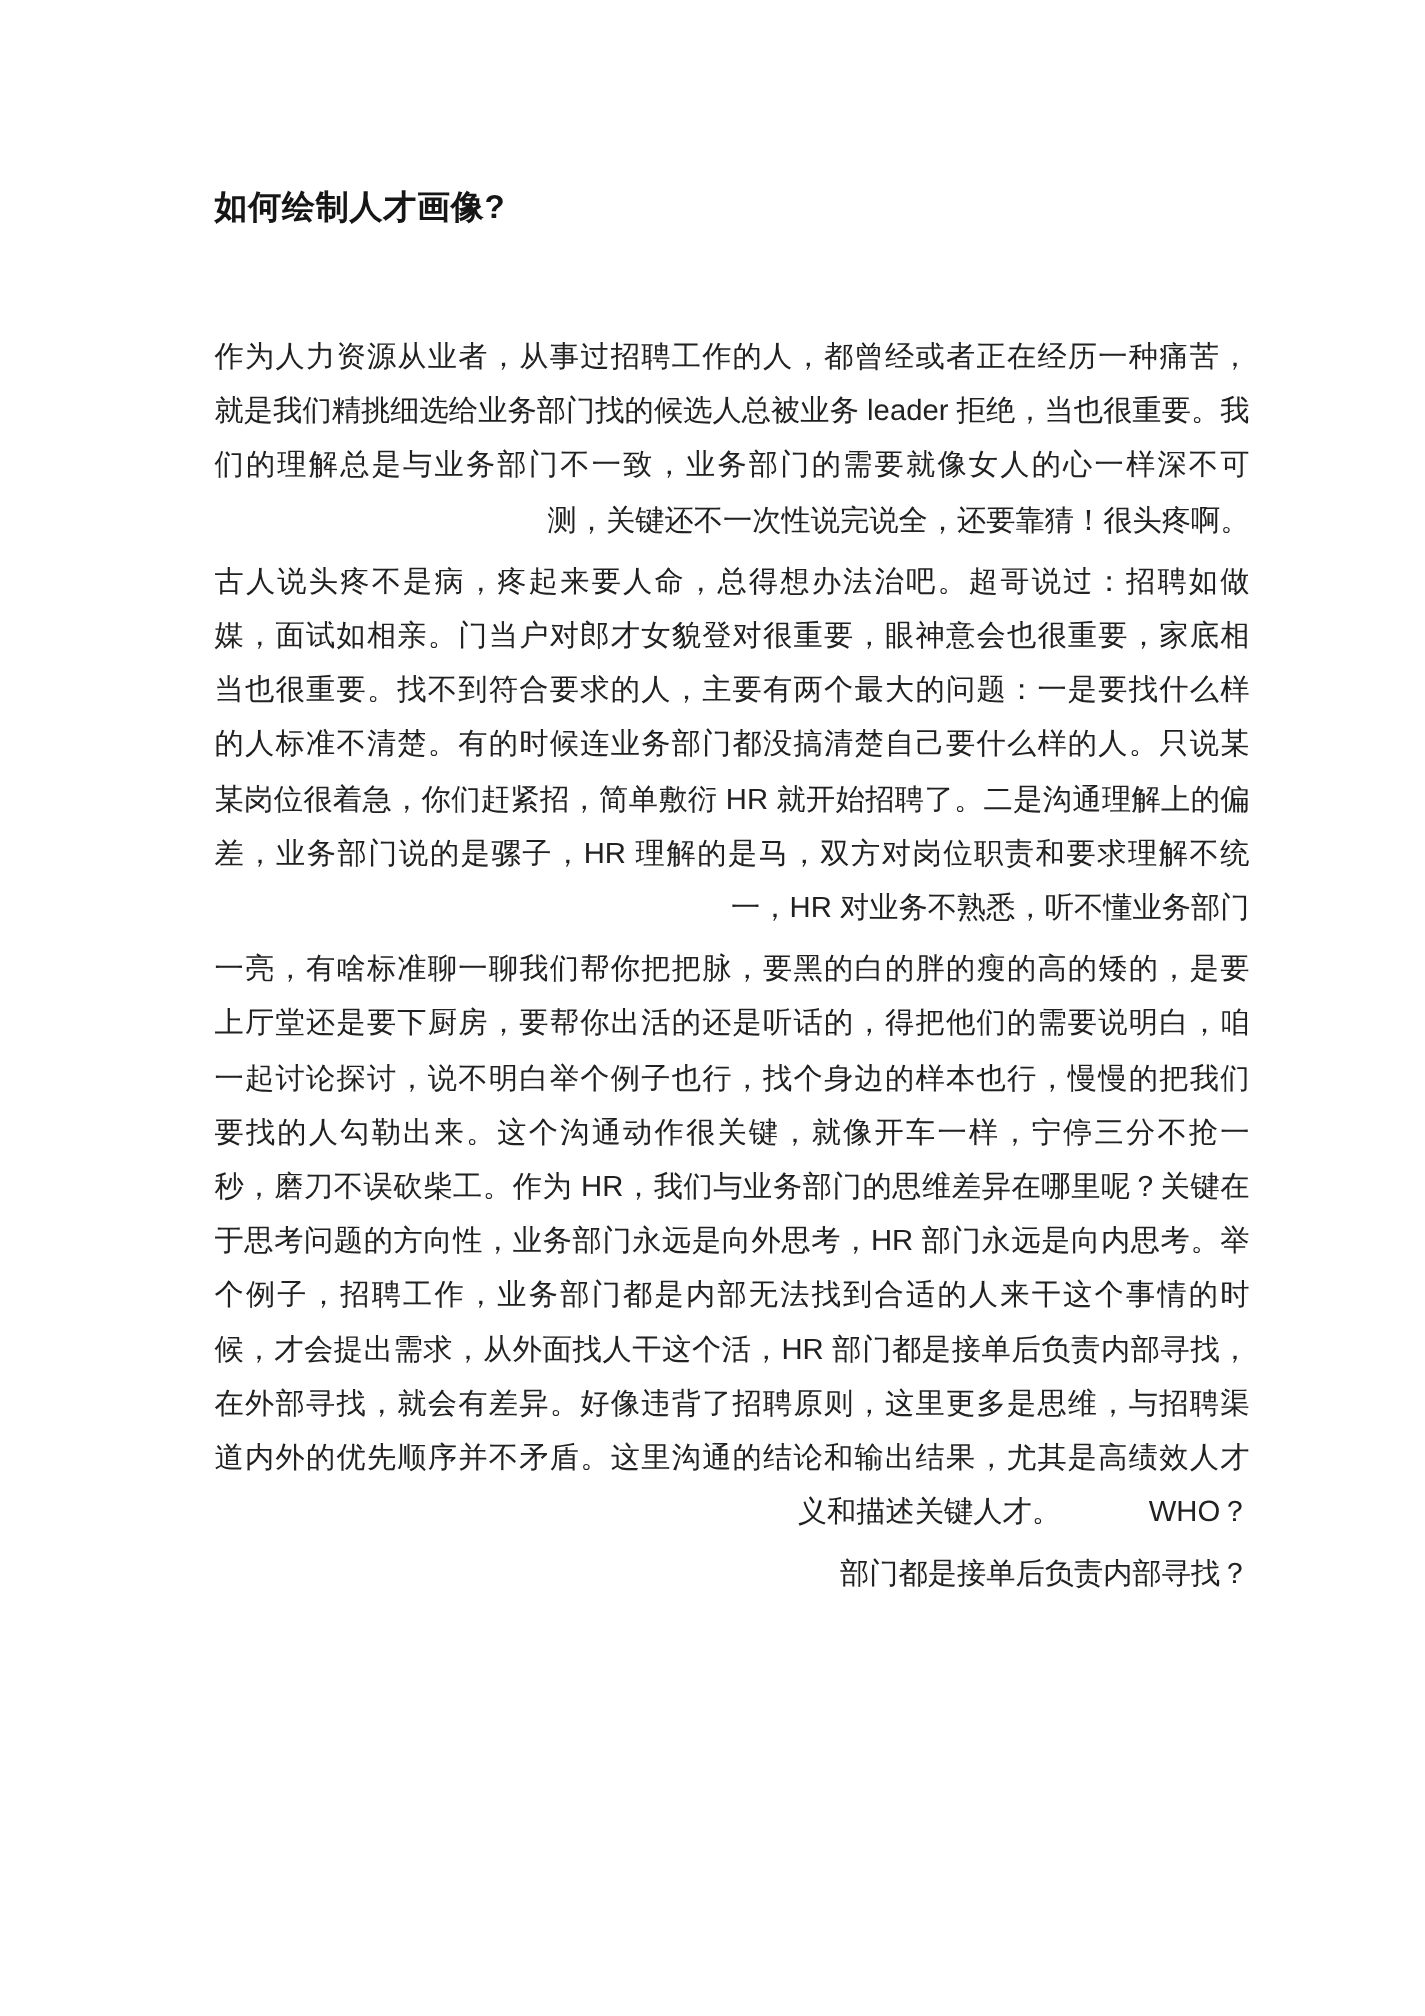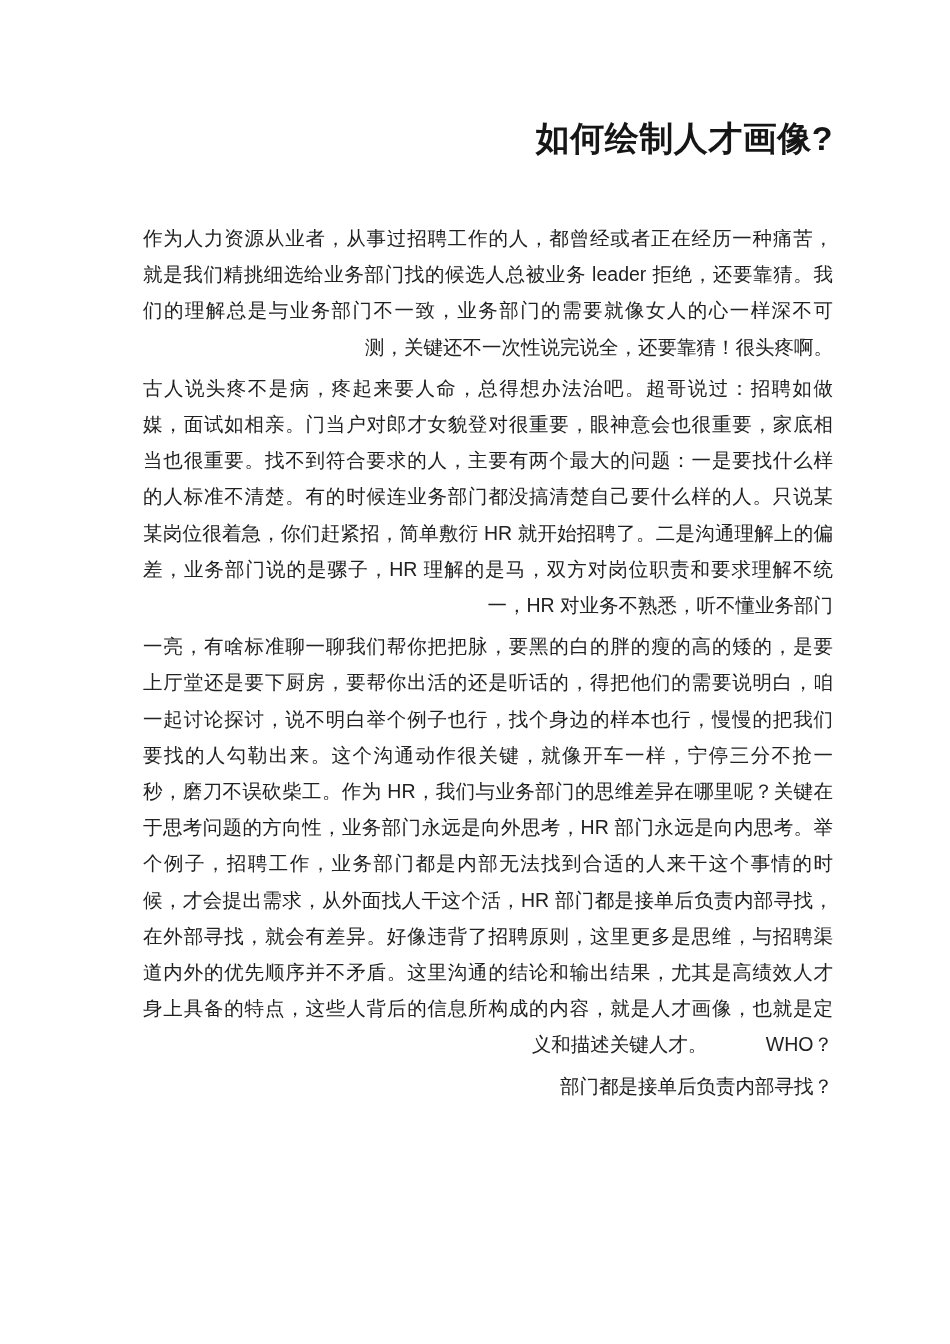--- a/index.html
+++ b/index.html
@@ -15,24 +15,24 @@
   .page {
     position: relative;
     width: 950px;
     height: 1344px;
     background: #ffffff;
   }
   .doc-title {
     margin: 115px 0 0 143px;
     padding: 0;
     width: 690px;
-    text-align: right;
+    text-align: left;
     font-family: "Liberation Sans", sans-serif;
     font-weight: 700;
-    font-size: 34px;
+    font-size: 22px;
     line-height: 46px;
     letter-spacing: 0.5px;
     color: #161616;
   }
   .doc-body {
     margin: 59px 0 0 143px;
     width: 690px;
     
     font-family: "Liberation Sans", serif;
     font-size: 19.5px;
@@ -56,21 +56,21 @@
   }
 </style>
 </head>
 <body style="background: rgb(255, 255, 255);">
 
 <div class="page">
   <h1 class="doc-title" style="color: rgb(22, 22, 22);">如何绘制人才画像?</h1>
   <div class="doc-body" style="color: rgb(33, 33, 33);">
       <div class="para">
         <div class="line justified">作为人力资源从业者，从事过招聘工作的人，都曾经或者正在经历一种痛苦，</div>
-        <div class="line justified">就是我们精挑细选给业务部门找的候选人总被业务 leader 拒绝，还要靠猜。我</div>
+        <div class="line justified">就是我们精挑细选给业务部门找的候选人总被业务 leader 拒绝，当也很重要。我</div>
         <div class="line justified">们的理解总是与业务部门不一致，业务部门的需要就像女人的心一样深不可</div>
         <div class="line">测，关键还不一次性说完说全，还要靠猜！很头疼啊。</div>
       </div>
       <div class="para">
         <div class="line justified">古人说头疼不是病，疼起来要人命，总得想办法治吧。超哥说过：招聘如做</div>
         <div class="line justified">媒，面试如相亲。门当户对郎才女貌登对很重要，眼神意会也很重要，家底相</div>
         <div class="line justified">当也很重要。找不到符合要求的人，主要有两个最大的问题：一是要找什么样</div>
         <div class="line justified">的人标准不清楚。有的时候连业务部门都没搞清楚自己要什么样的人。只说某</div>
         <div class="line justified">某岗位很着急，你们赶紧招，简单敷衍 HR 就开始招聘了。二是沟通理解上的偏</div>
         <div class="line justified">差，业务部门说的是骡子，HR 理解的是马，双方对岗位职责和要求理解不统</div>
@@ -80,20 +80,19 @@
         <div class="line justified">一亮，有啥标准聊一聊我们帮你把把脉，要黑的白的胖的瘦的高的矮的，是要</div>
         <div class="line justified">上厅堂还是要下厨房，要帮你出活的还是听话的，得把他们的需要说明白，咱</div>
         <div class="line justified">一起讨论探讨，说不明白举个例子也行，找个身边的样本也行，慢慢的把我们</div>
         <div class="line justified">要找的人勾勒出来。这个沟通动作很关键，就像开车一样，宁停三分不抢一</div>
         <div class="line justified">秒，磨刀不误砍柴工。作为 HR，我们与业务部门的思维差异在哪里呢？关键在</div>
         <div class="line justified">于思考问题的方向性，业务部门永远是向外思考，HR 部门永远是向内思考。举</div>
         <div class="line justified">个例子，招聘工作，业务部门都是内部无法找到合适的人来干这个事情的时</div>
         <div class="line justified">候，才会提出需求，从外面找人干这个活，HR 部门都是接单后负责内部寻找，</div>
         <div class="line justified">在外部寻找，就会有差异。好像违背了招聘原则，这里更多是思维，与招聘渠</div>
         <div class="line justified">道内外的优先顺序并不矛盾。这里沟通的结论和输出结果，尤其是高绩效人才</div>
-        <div class="line justified">身上具备的特点，这些人背后的信息所构成的内容，就是人才画像，也就是定</div>
         <div class="line">义和描述关键人才。　　　WHO？</div>
       </div>
       <div class="para">
         <div class="line">部门都是接单后负责内部寻找？</div>
       </div>
     </div>
 </div>
 
 </body></html>

